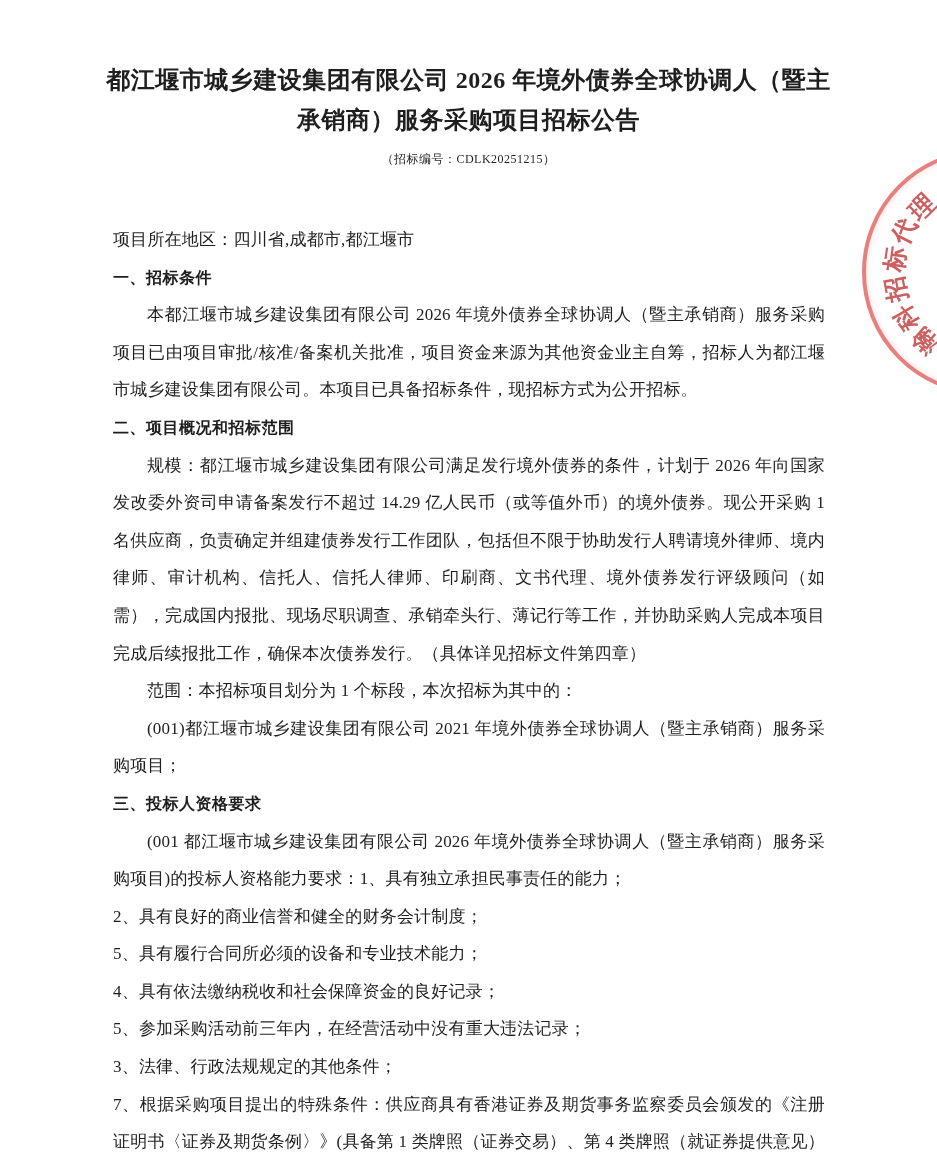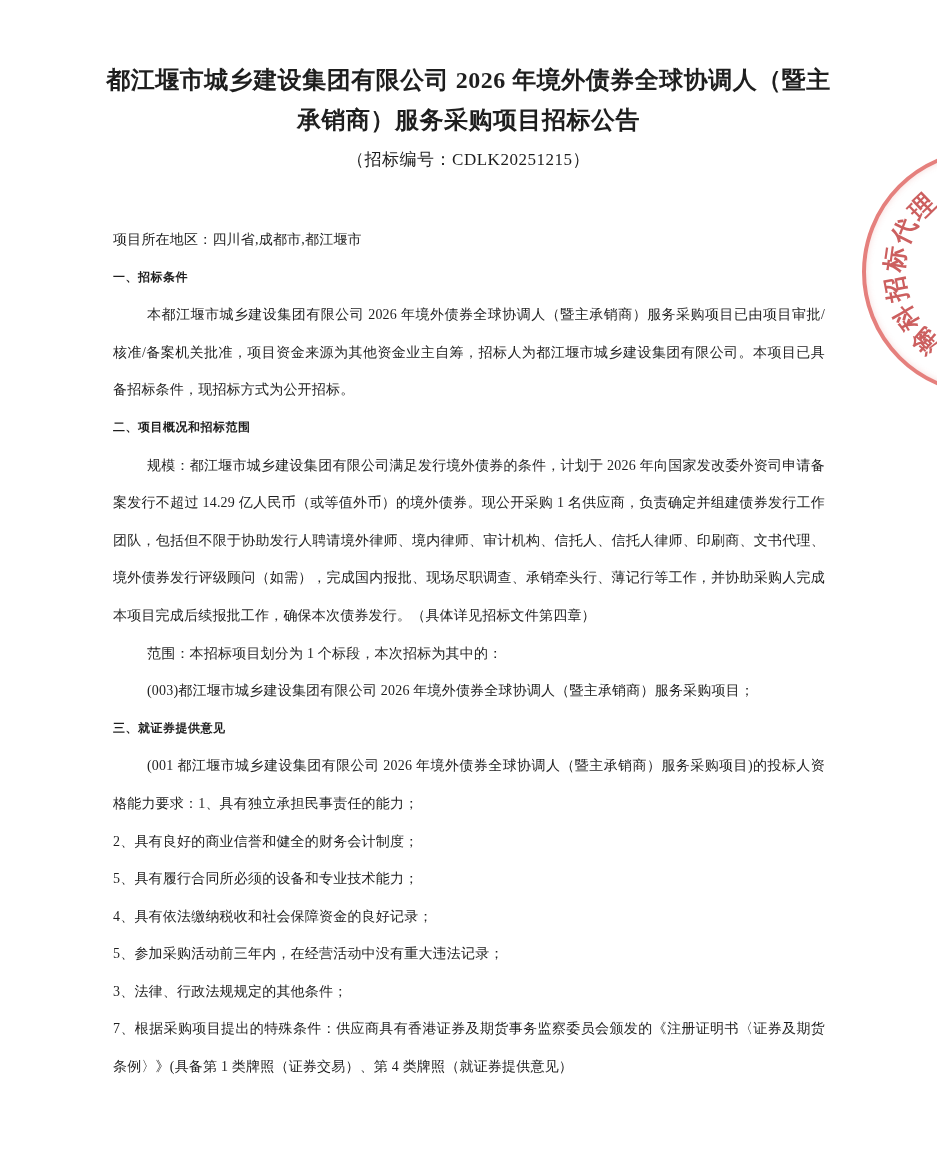--- a/index.html
+++ b/index.html
@@ -26,44 +26,44 @@
   .title-block h1 {
     margin: 0 auto;
     max-width: 745px;
     font-size: 24px;
     line-height: 40px;
     font-weight: bold;
     letter-spacing: 0.5px;
   }
   .tender-no {
     margin-top: 0;
-    font-size: 17px;
+    font-size: 12px;
     line-height: 39px;
     font-weight: normal;
     letter-spacing: 0.5px;
   }
 
   
   .body-block {
     position: absolute;
     top: 221px;
     left: 113px;
     width: 712px;
   }
   .body-block p {
     margin: 0;
-    font-size: 14px;
+    font-size: 17px;
     line-height: 37.6px;
     text-align: justify;
     letter-spacing: 0.2px;
   }
   .body-block p.indent { text-indent: 34px; }
   .body-block h2 {
     margin: 0;
-    font-size: 12px;
+    font-size: 16px;
     line-height: 37.6px;
     font-weight: bold;
     font-family: "Liberation Sans", "DejaVu Sans", sans-serif;
     letter-spacing: 0.5px;
   }
 
   
   .stamp { position: absolute; top: 0; left: 0; width: 100%; height: 100%; pointer-events: none; }
   .stamp-ring {
     position: absolute;
@@ -112,23 +112,23 @@
 
   <div class="body-block">
     <p>项目所在地区：四川省,成都市,都江堰市</p>
 
     <h2>一、招标条件</h2>
     <p class="indent">本都江堰市城乡建设集团有限公司 2026 年境外债券全球协调人（暨主承销商）服务采购项目已由项目审批/核准/备案机关批准，项目资金来源为其他资金业主自筹，招标人为都江堰市城乡建设集团有限公司。本项目已具备招标条件，现招标方式为公开招标。</p>
 
     <h2>二、项目概况和招标范围</h2>
     <p class="indent">规模：都江堰市城乡建设集团有限公司满足发行境外债券的条件，计划于 2026 年向国家发改委外资司申请备案发行不超过 14.29 亿人民币（或等值外币）的境外债券。现公开采购 1 名供应商，负责确定并组建债券发行工作团队，包括但不限于协助发行人聘请境外律师、境内律师、审计机构、信托人、信托人律师、印刷商、文书代理、境外债券发行评级顾问（如需），完成国内报批、现场尽职调查、承销牵头行、薄记行等工作，并协助采购人完成本项目完成后续报批工作，确保本次债券发行。（具体详见招标文件第四章）</p>
     <p class="indent">范围：本招标项目划分为 1 个标段，本次招标为其中的：</p>
-    <p class="indent">(003)都江堰市城乡建设集团有限公司 2026 年境外债券全球协调人（暨主承销商）服务采购项目；</p>
+    <p class="indent">(001)都江堰市城乡建设集团有限公司 2021 年境外债券全球协调人（暨主承销商）服务采购项目；</p>
 
-    <h2>三、就证券提供意见</h2>
+    <h2>三、投标人资格要求</h2>
     <p class="indent">(001 都江堰市城乡建设集团有限公司 2026 年境外债券全球协调人（暨主承销商）服务采购项目)的投标人资格能力要求：1、具有独立承担民事责任的能力；</p>
     <p>2、具有良好的商业信誉和健全的财务会计制度；</p>
     <p>5、具有履行合同所必须的设备和专业技术能力；</p>
     <p>4、具有依法缴纳税收和社会保障资金的良好记录；</p>
     <p>5、参加采购活动前三年内，在经营活动中没有重大违法记录；</p>
     <p>3、法律、行政法规规定的其他条件；</p>
     <p>7、根据采购项目提出的特殊条件：供应商具有香港证券及期货事务监察委员会颁发的《注册证明书〈证券及期货条例〉》(具备第 1 类牌照（证券交易）、第 4 类牌照（就证券提供意见）</p>
   </div>
 
 </div>

